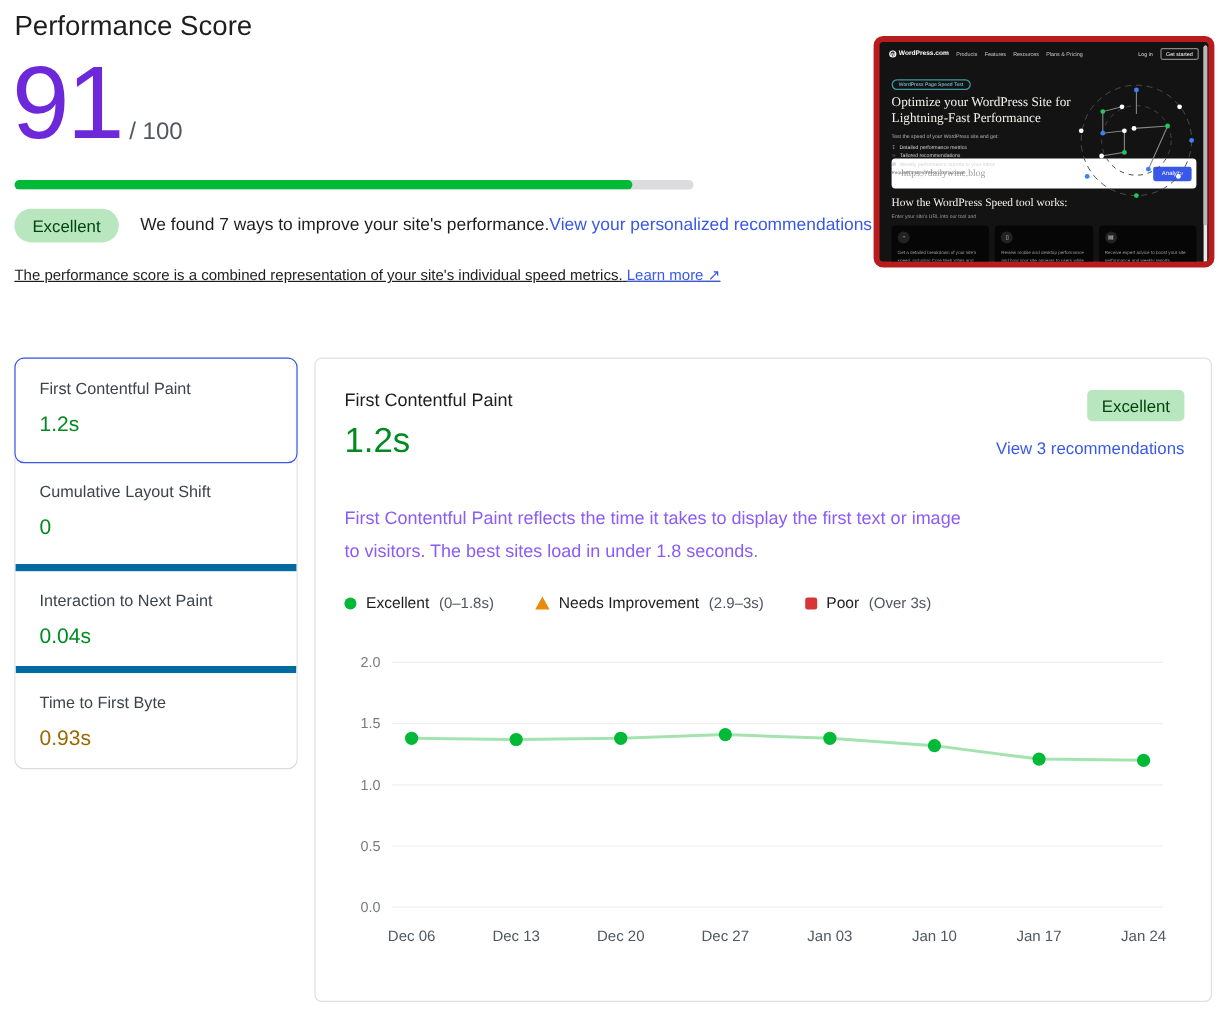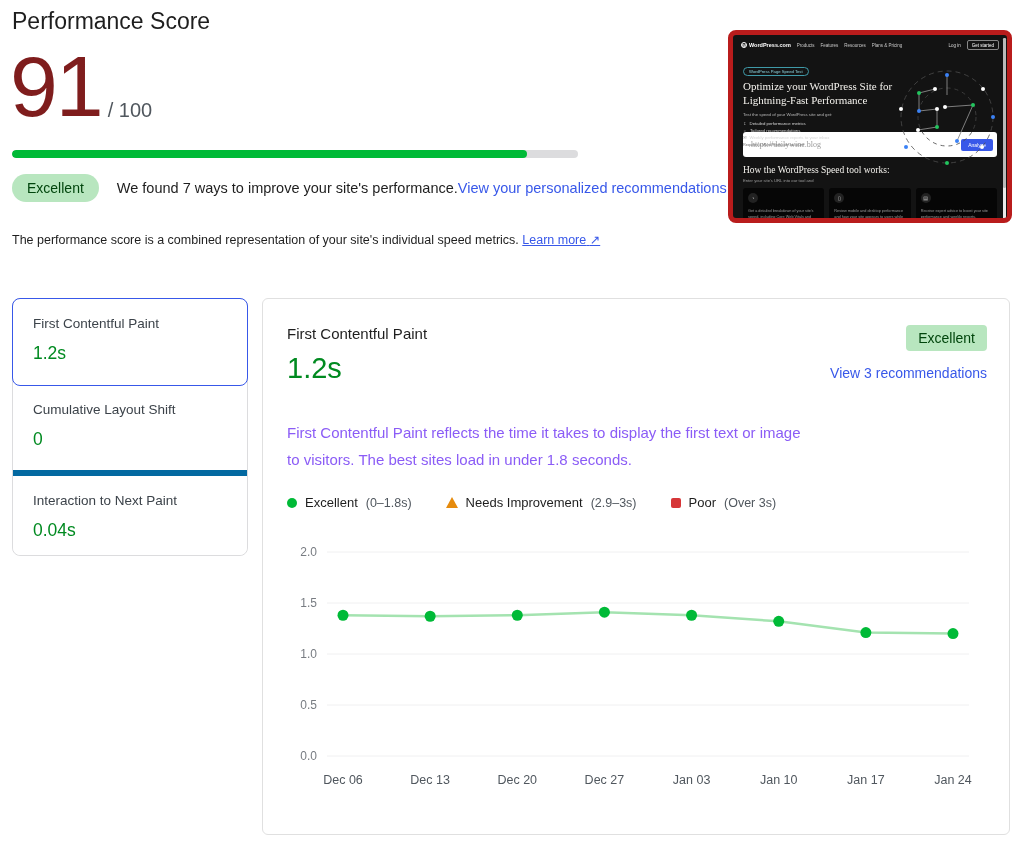--- a/index.html
+++ b/index.html
@@ -9,29 +9,29 @@
     background:#fff;
     font-family:"Liberation Sans", sans-serif;
     color:#1e1e1e;
     overflow:hidden;
   }
   a { text-decoration:none; cursor:pointer; }
 
   
   .page-title { position:absolute; left:12px; top:8px; font-size:23px; font-weight:500; color:#1e1e1e; }
   .score-block { position:absolute; left:10px; top:44px; display:flex; align-items:flex-end; }
-  .score-number { font-size:86px; line-height:0.98; font-weight:300; color:#7f1d1d; letter-spacing:-2px; }
+  .score-number { font-size:86px; line-height:0.98; font-weight:300; color:#6d28d9; letter-spacing:-2px; }
   .score-denom { font-size:20px; color:#50575e; margin-left:6px; margin-bottom:6px; }
   .progress { position:absolute; left:12px; top:150px; width:566px; height:8px; background:#dcdcde; border-radius:4px; overflow:hidden; }
   .progress-fill { height:100%; background:#00ba37; border-radius:4px; width:0; }
   .status-row { position:absolute; left:12px; top:174px; display:flex; align-items:center; }
   .pill { background:#b8e6bf; color:#00450c; border-radius:16px; padding:6px 15px; font-size:14px; }
   .status-msg { margin-left:18px; font-size:14.5px; color:#1e1e1e; }
   .status-link { color:#3858e9; font-size:14.5px; }
-  .footnote { position:absolute; left:12px; top:232px; font-size:12.5px; color:#1e1e1e; }
+  .footnote { position:absolute; left:12px; top:221px; font-size:12.5px; color:#1e1e1e;text-decoration:underline; }
   .footnote a { color:#3858e9; text-decoration:underline; }
 
   
   .thumb { position:absolute; left:728px; top:30px; width:284px; height:193px;
            background:#131313; border:5px solid #b91c1c; border-radius:8px; overflow:hidden; }
   .thumb, .thumb * { font-family:"Liberation Sans", sans-serif; }
   .t-topbar { display:flex; align-items:center; gap:6px; padding:5px 8px 3px 8px; }
   .t-brand { color:#fff; font-size:5.5px; font-weight:bold; display:flex; align-items:center; gap:2px; }
   .t-w { display:inline-block; width:6px; height:6px; border:0.5px solid #fff; border-radius:50%; font-size:4px; line-height:6px; text-align:center; color:#fff; }
   .t-nav { color:#c8c8c8; font-size:4.5px; }
@@ -206,20 +206,24 @@
     <div class="side-value">1.2s</div>
   </div>
   <div class="side-item">
     <div class="side-label">Cumulative Layout Shift</div>
     <div class="side-value">0</div>
   </div>
   <div class="side-item">
     <div class="side-label">Interaction to Next Paint</div>
     <div class="side-value">0.04s</div>
   </div>
+  <div class="side-item">
+    <div class="side-label">Time to First Byte</div>
+    <div class="side-value amber">0.93s</div>
+  </div>
 </div>
 
 <div class="panel">
   <div class="panel-head">
     <div class="panel-head-left">
       <div class="detail-title">First Contentful Paint</div>
       <div class="detail-value">1.2s</div>
     </div>
     <div class="panel-head-right">
       <span class="badge">Excellent</span>

